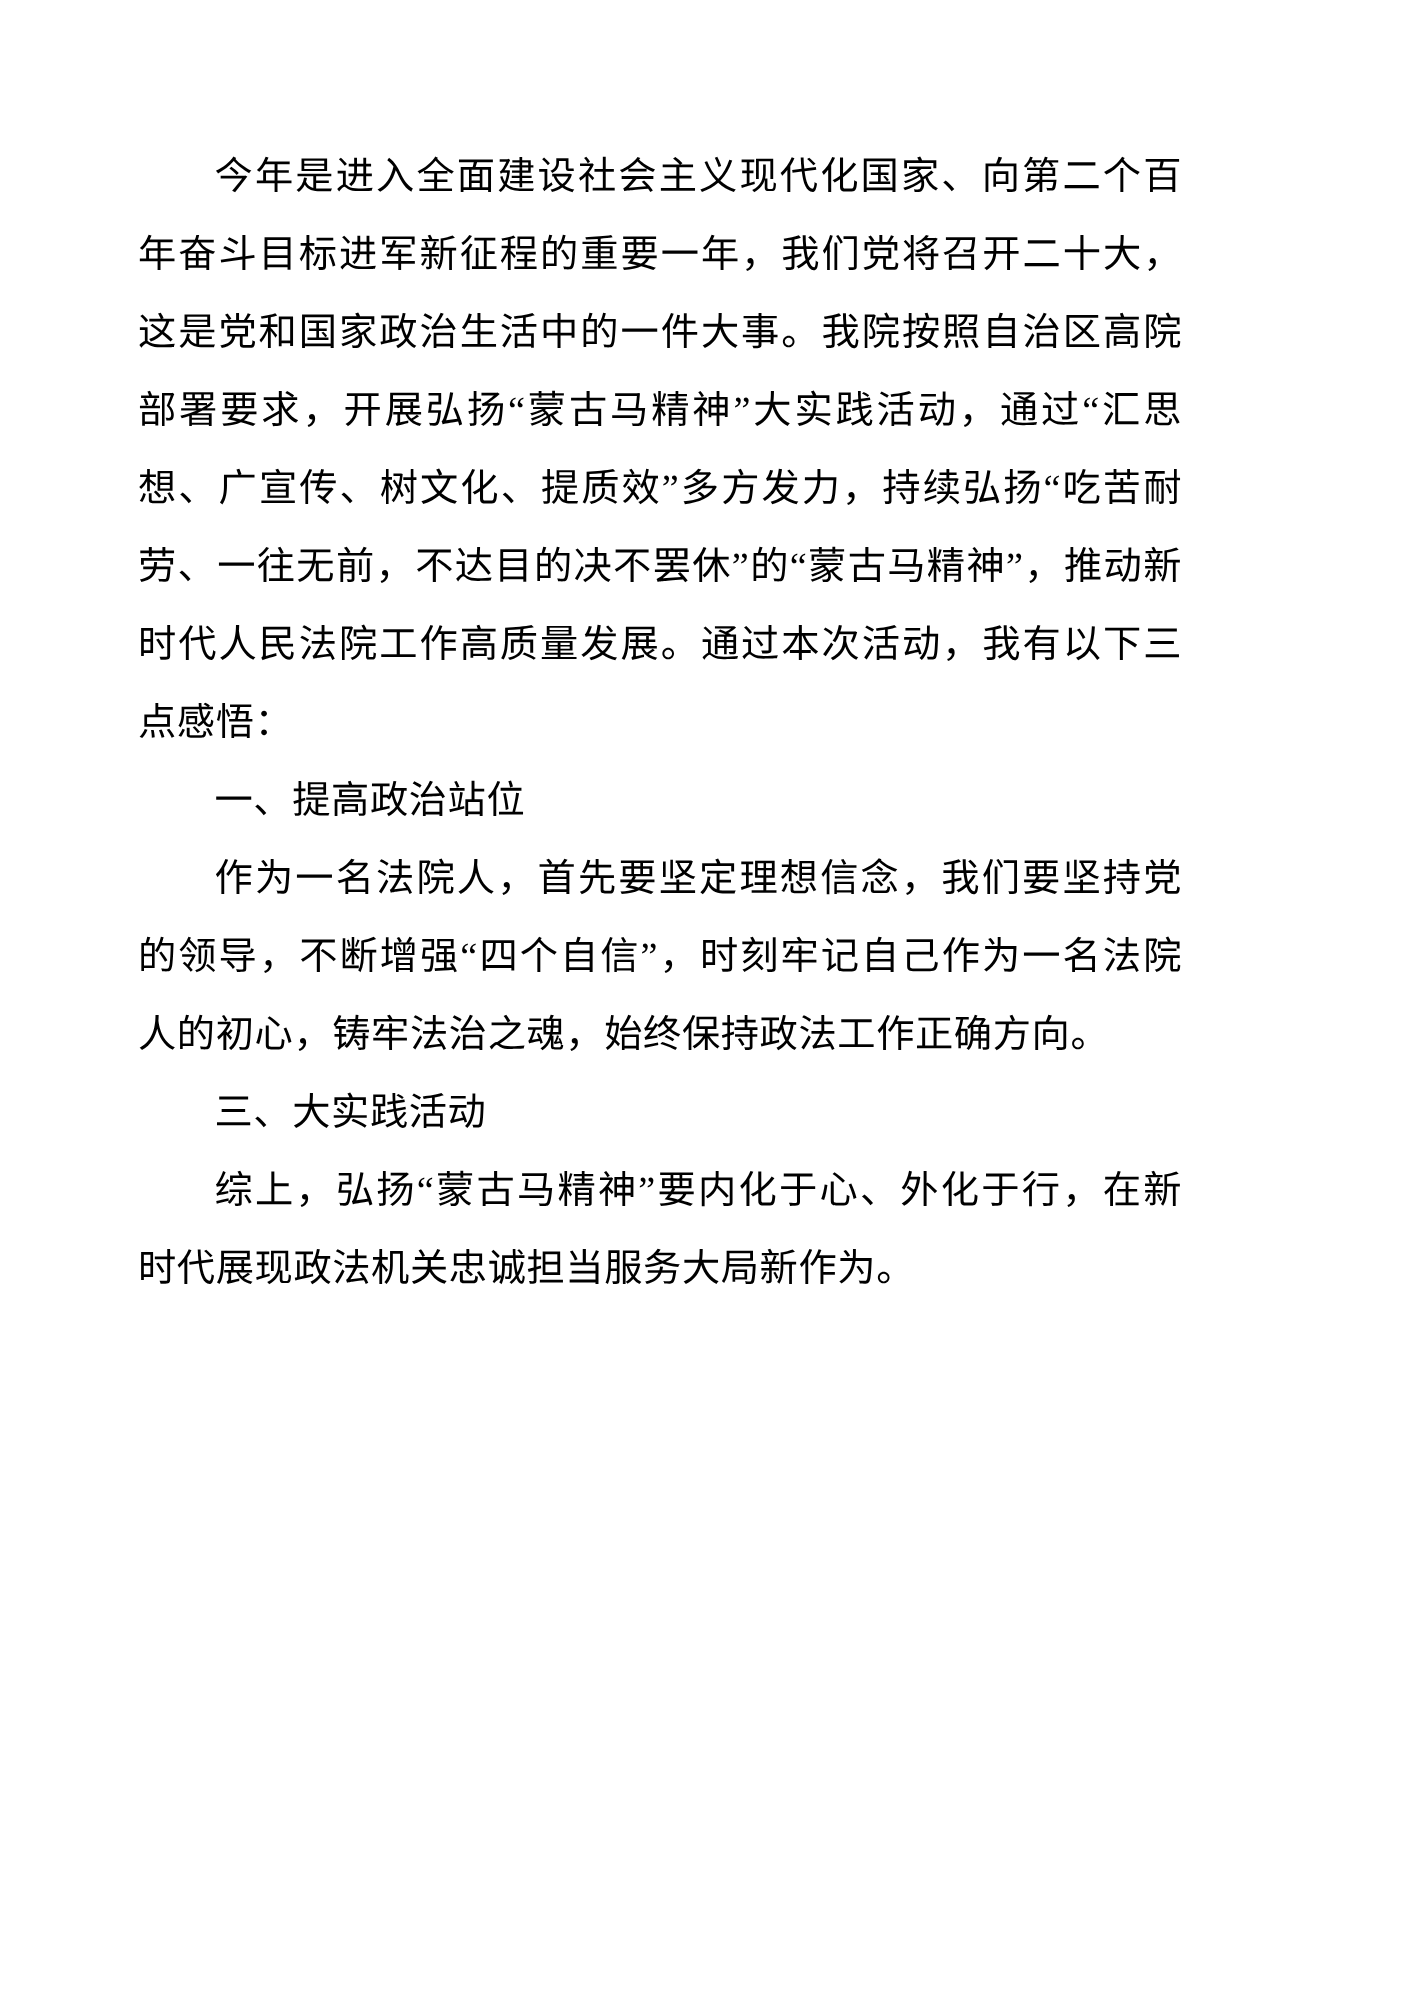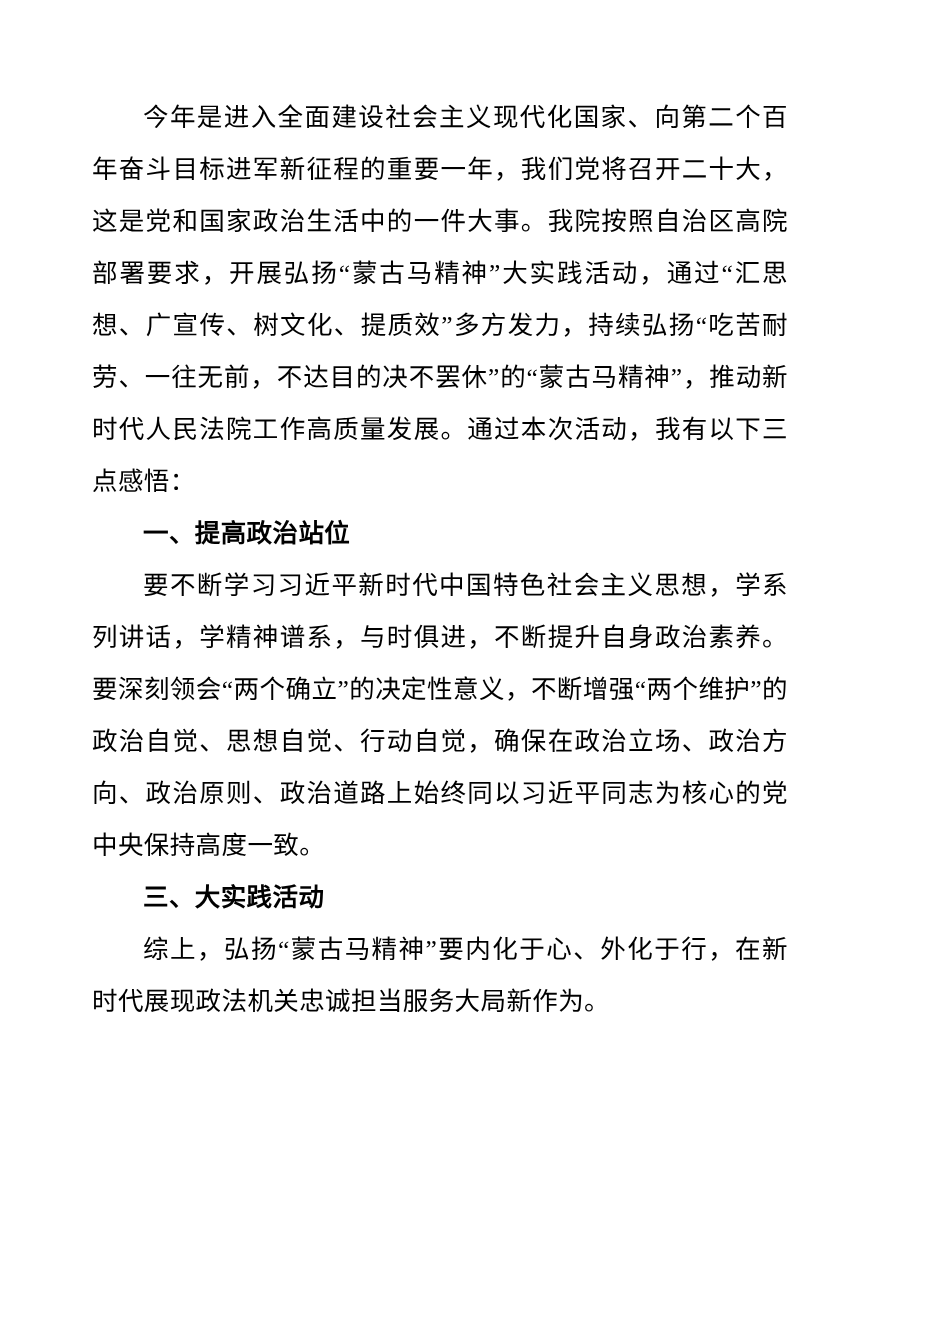--- a/index.html
+++ b/index.html
@@ -36,27 +36,26 @@
     line-height: 52px;
   }
   .para + .para {
     margin-top: 0;
   }
   .heading-para {
     margin: 0;
     text-indent: 2em;
     font-size: 25.5px;
     line-height: 52px;
-    font-weight: bold;
   }
 </style>
 </head>
 <body>
 
 <div class="page">
   <div class="doc-body">
     <p class="para">今年是进入全面建设社会主义现代化国家、向第二个百年奋斗目标进军新征程的重要一年，我们党将召开二十大，这是党和国家政治生活中的一件大事。我院按照自治区高院部署要求，开展弘扬“蒙古马精神”大实践活动，通过“汇思想、广宣传、树文化、提质效”多方发力，持续弘扬“吃苦耐劳、一往无前，不达目的决不罢休”的“蒙古马精神”，推动新时代人民法院工作高质量发展。通过本次活动，我有以下三点感悟：</p>
     <p class="heading-para">一、提高政治站位</p>
-    <p class="para">要不断学习习近平新时代中国特色社会主义思想，学系列讲话，学精神谱系，与时俱进，不断提升自身政治素养。要深刻领会“两个确立”的决定性意义，不断增强“两个维护”的政治自觉、思想自觉、行动自觉，确保在政治立场、政治方向、政治原则、政治道路上始终同以习近平同志为核心的党中央保持高度一致。</p>
+    <p class="para">作为一名法院人，首先要坚定理想信念，我们要坚持党的领导，不断增强“四个自信”，时刻牢记自己作为一名法院人的初心，铸牢法治之魂，始终保持政法工作正确方向。</p>
     <p class="heading-para">三、大实践活动</p>
     <p class="para">综上，弘扬“蒙古马精神”要内化于心、外化于行，在新时代展现政法机关忠诚担当服务大局新作为。</p>
   </div>
 </div>
 
 </body></html>

